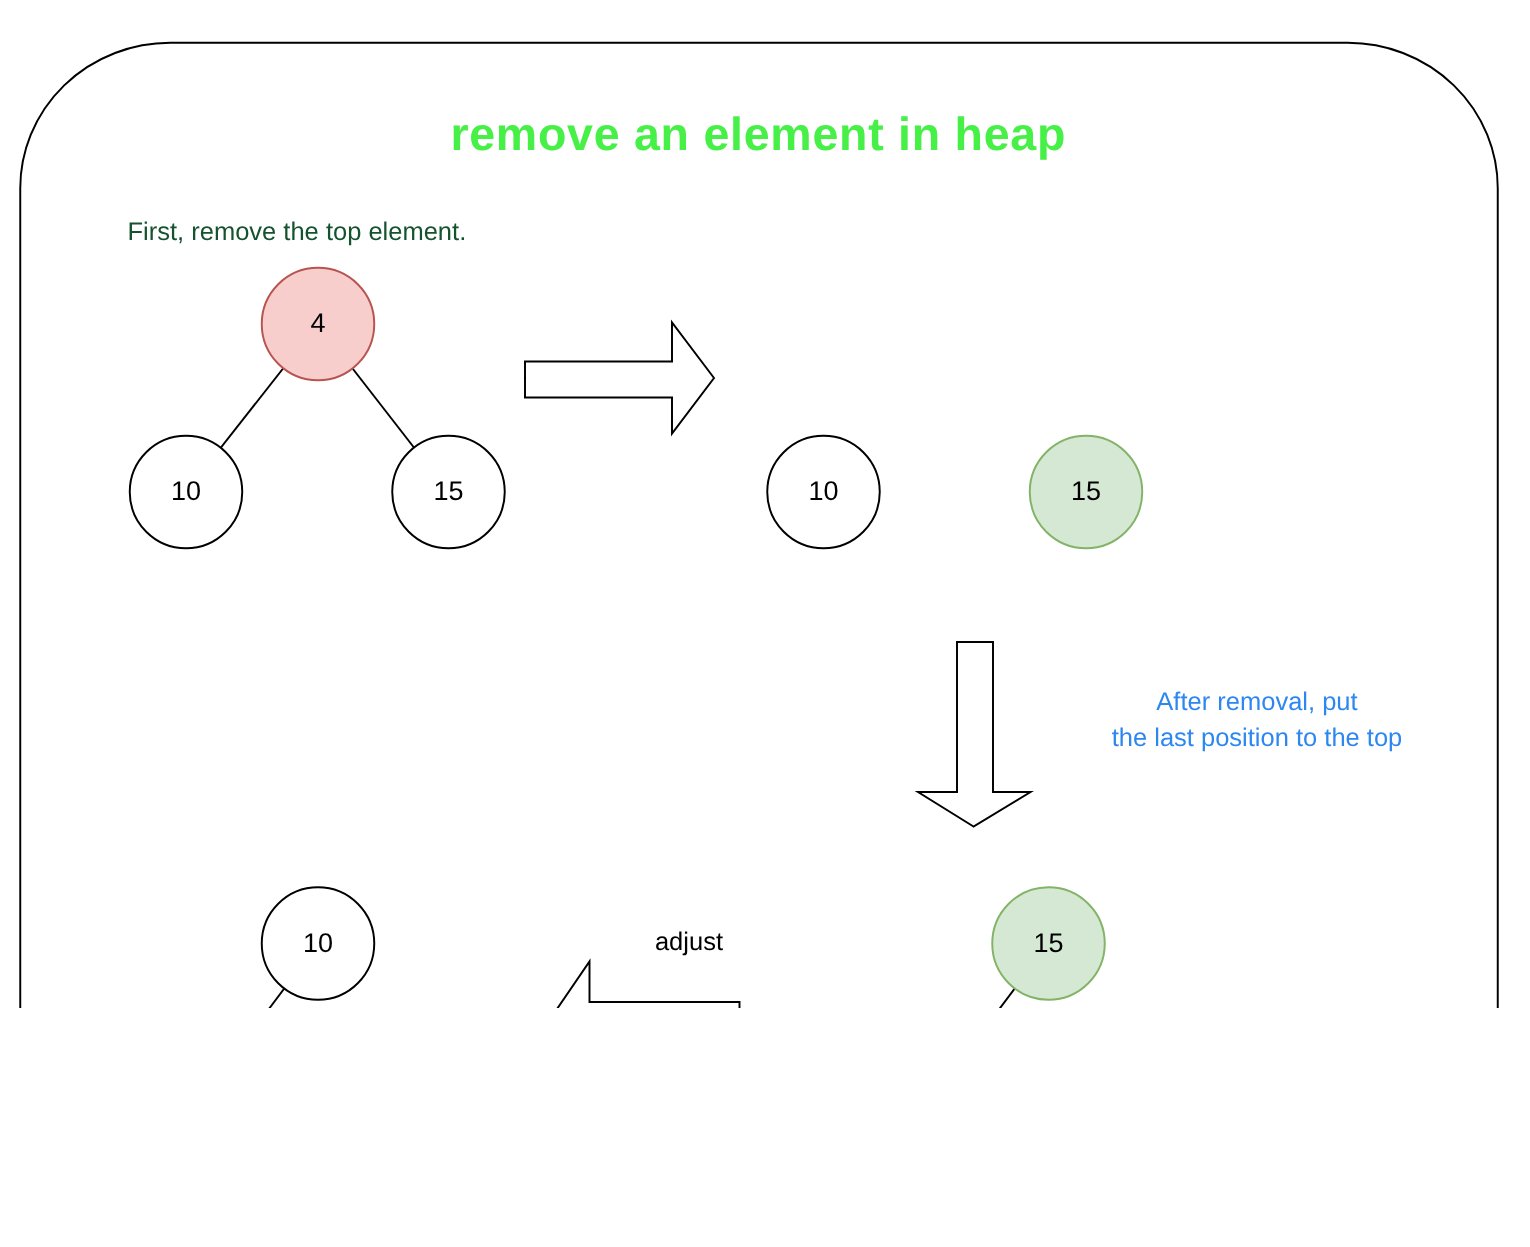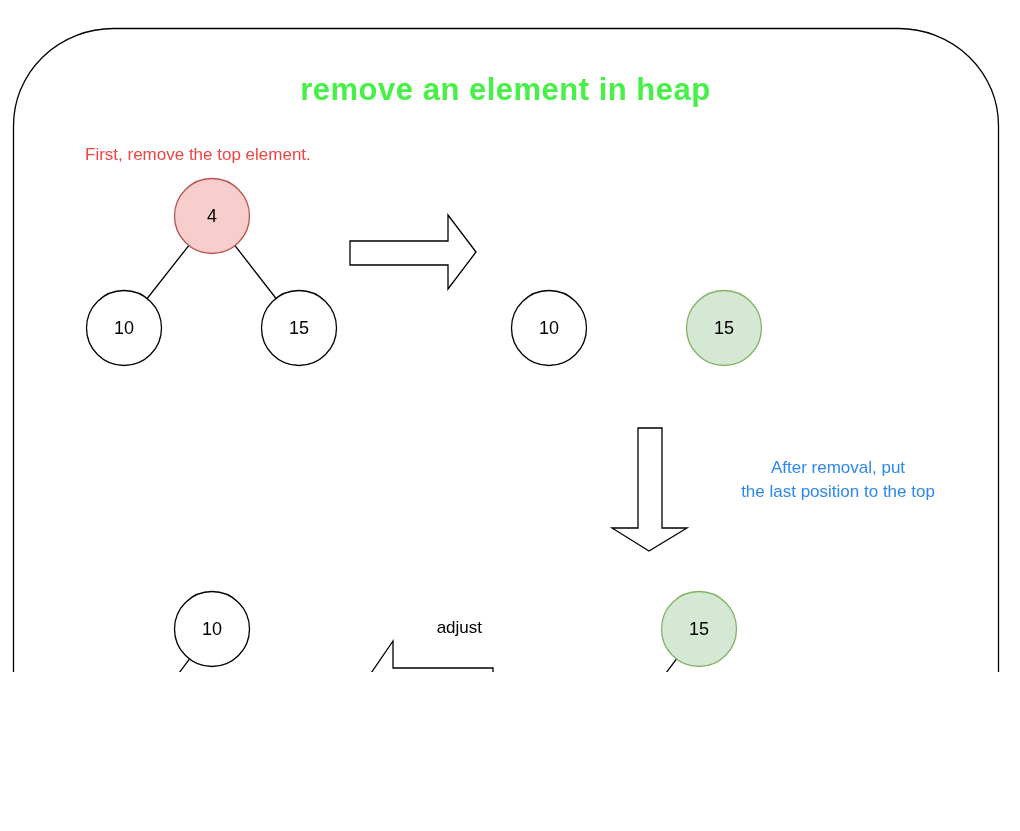--- a/index.html
+++ b/index.html
@@ -91,21 +91,21 @@
 
     <circle cx="699" cy="629" r="37.5" stroke-width="1.3" fill="#d5e8d4" stroke="#82b366"></circle>
     <circle cx="624" cy="729" r="37.5" stroke-width="1.3" fill="#ffffff" stroke="#000000"></circle>
 
     <circle cx="212" cy="629" r="37.5" stroke-width="1.3" fill="#ffffff" stroke="#000000"></circle>
     <circle cx="137" cy="729" r="37.5" stroke-width="1.3" fill="#ffffff" stroke="#000000"></circle>
   </svg>
 
   <div class="txt diagram-title" style="color: rgb(70, 240, 70);">remove an element in heap</div>
 
-  <div class="txt note note-step1" style="color: #ef4444;">First, remove the top element.</div>
+  <div class="txt note note-step1" style="color: #14532d;">First, remove the top element.</div>
 
   <div class="txt note note-step2" style="color: rgb(45, 135, 240);">
     <div>After removal, put</div>
     <div>the last position to the top</div>
   </div>
 
   <div class="txt note-step3">adjust</div>
 
   <div class="node-label" style="left:212px; top:216px;">4</div>
   <div class="node-label" style="left:124px; top:328px;">10</div>

